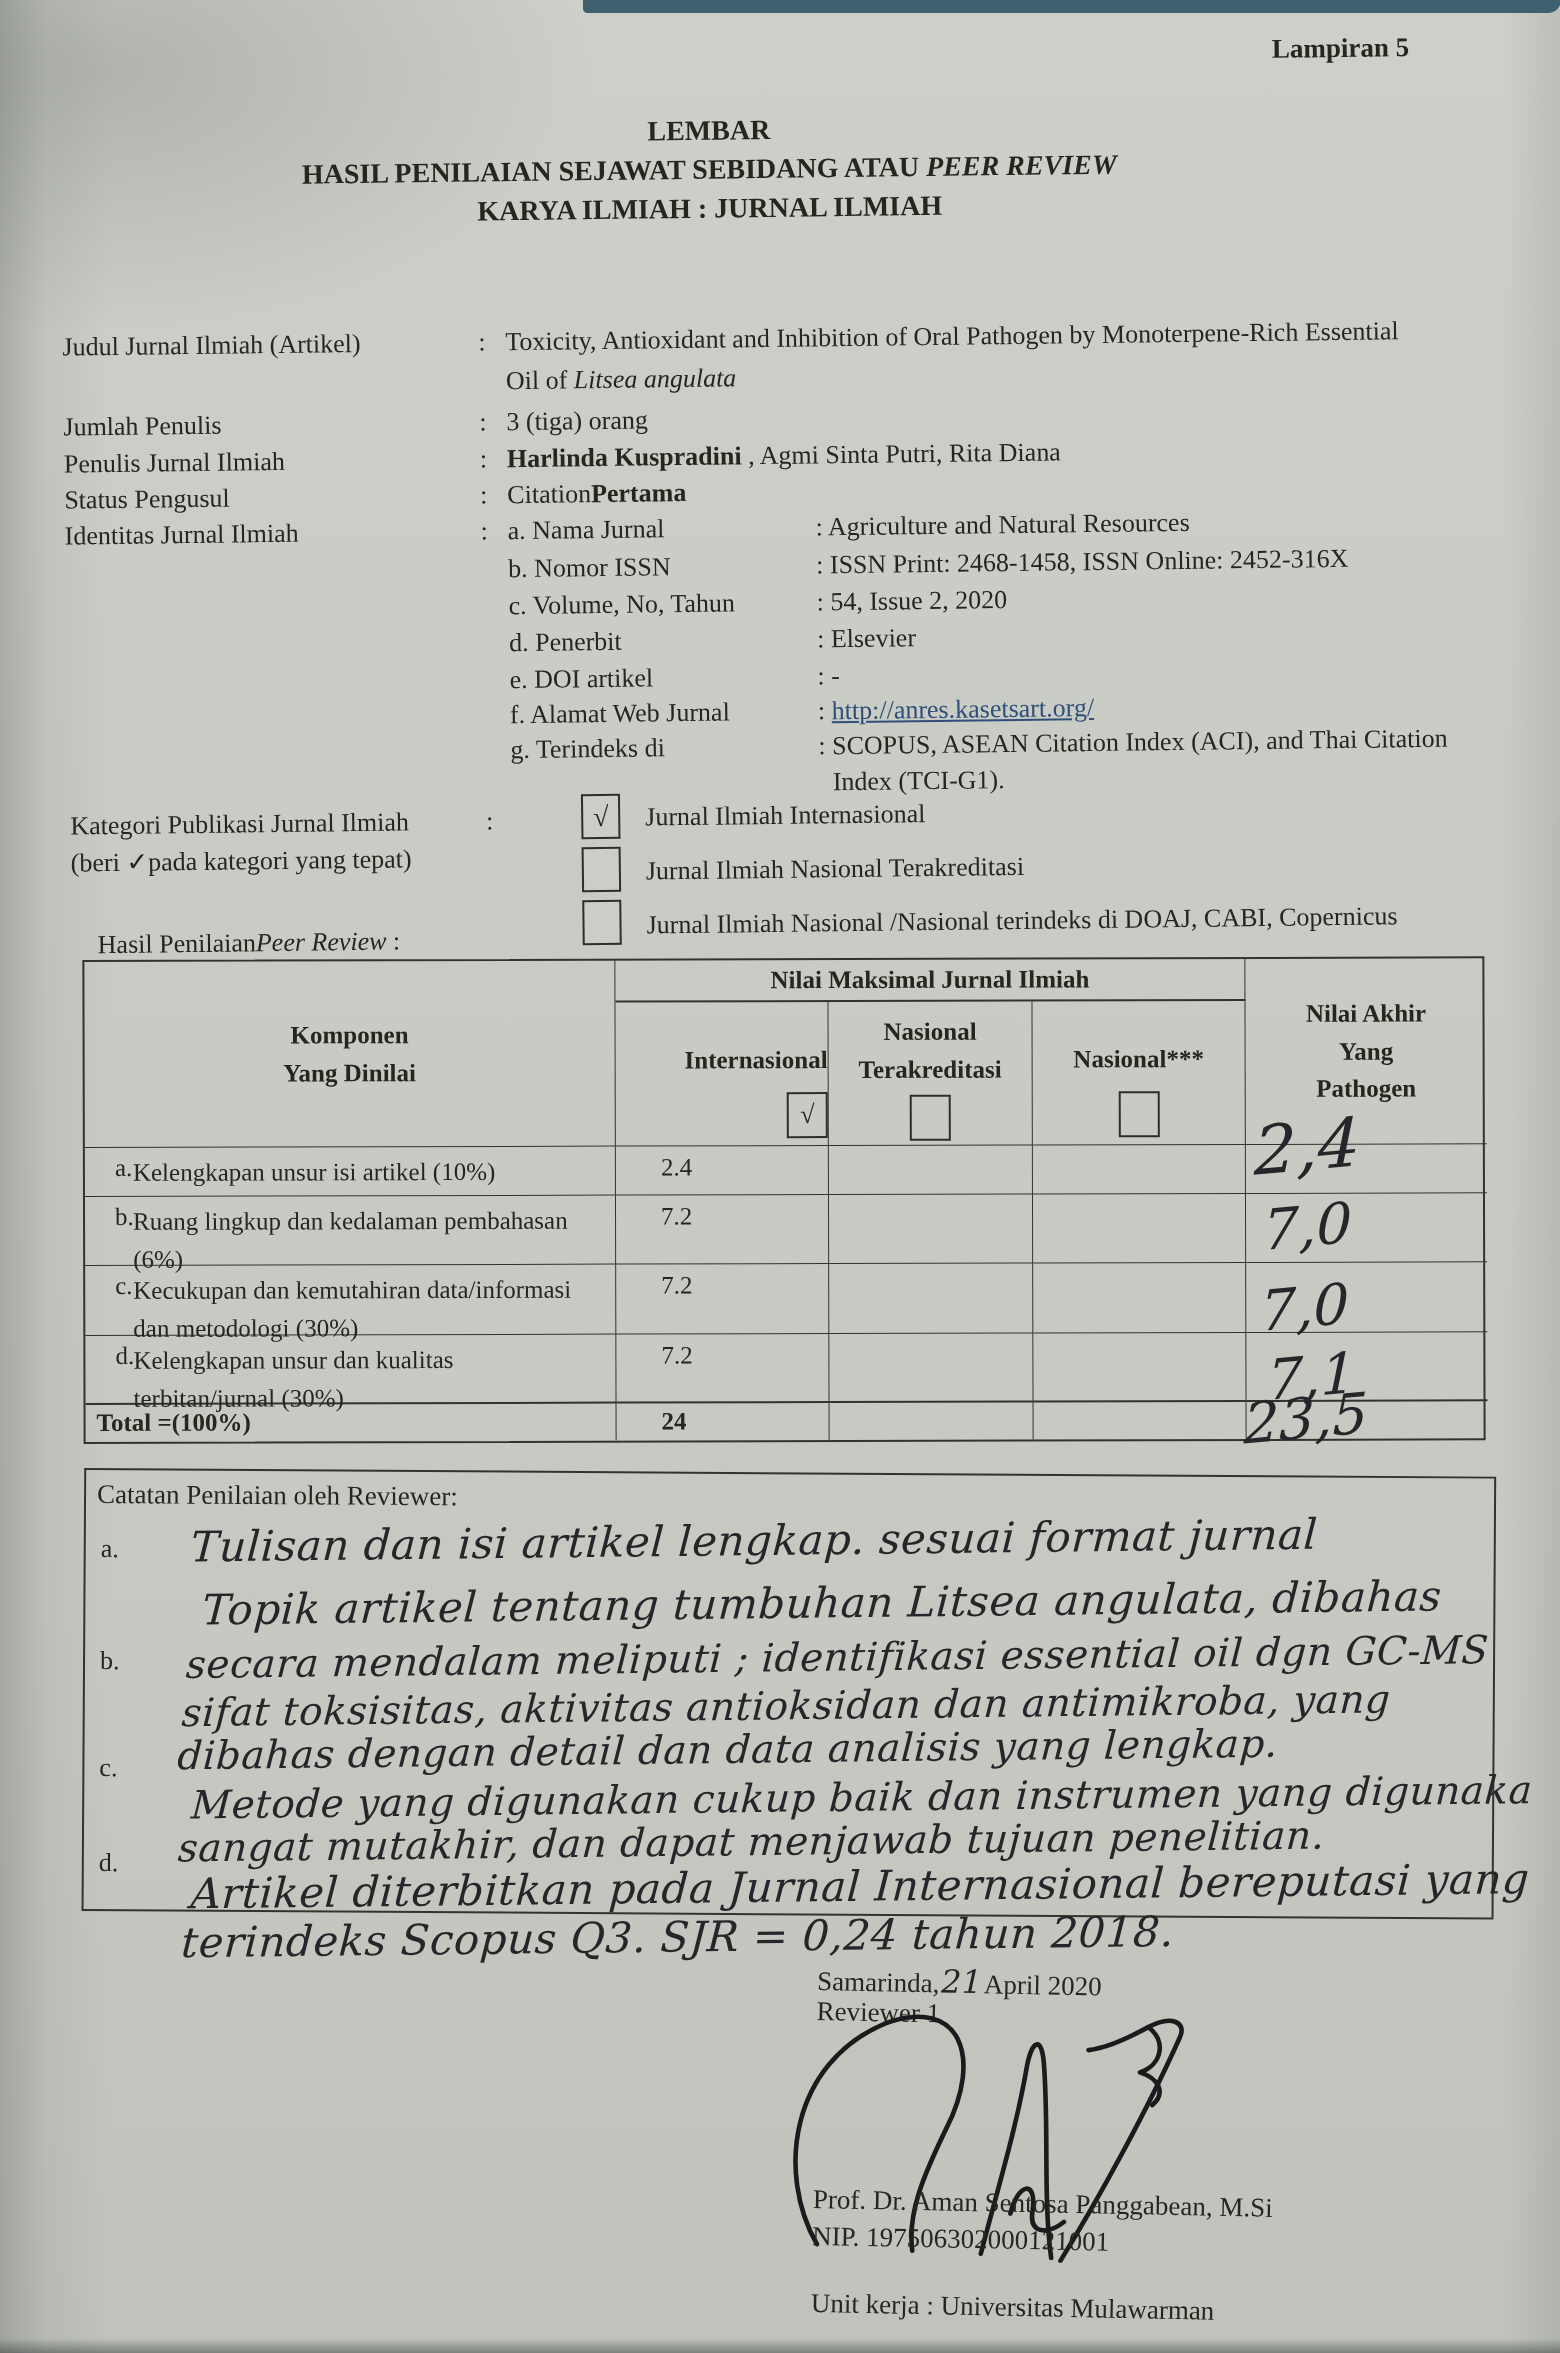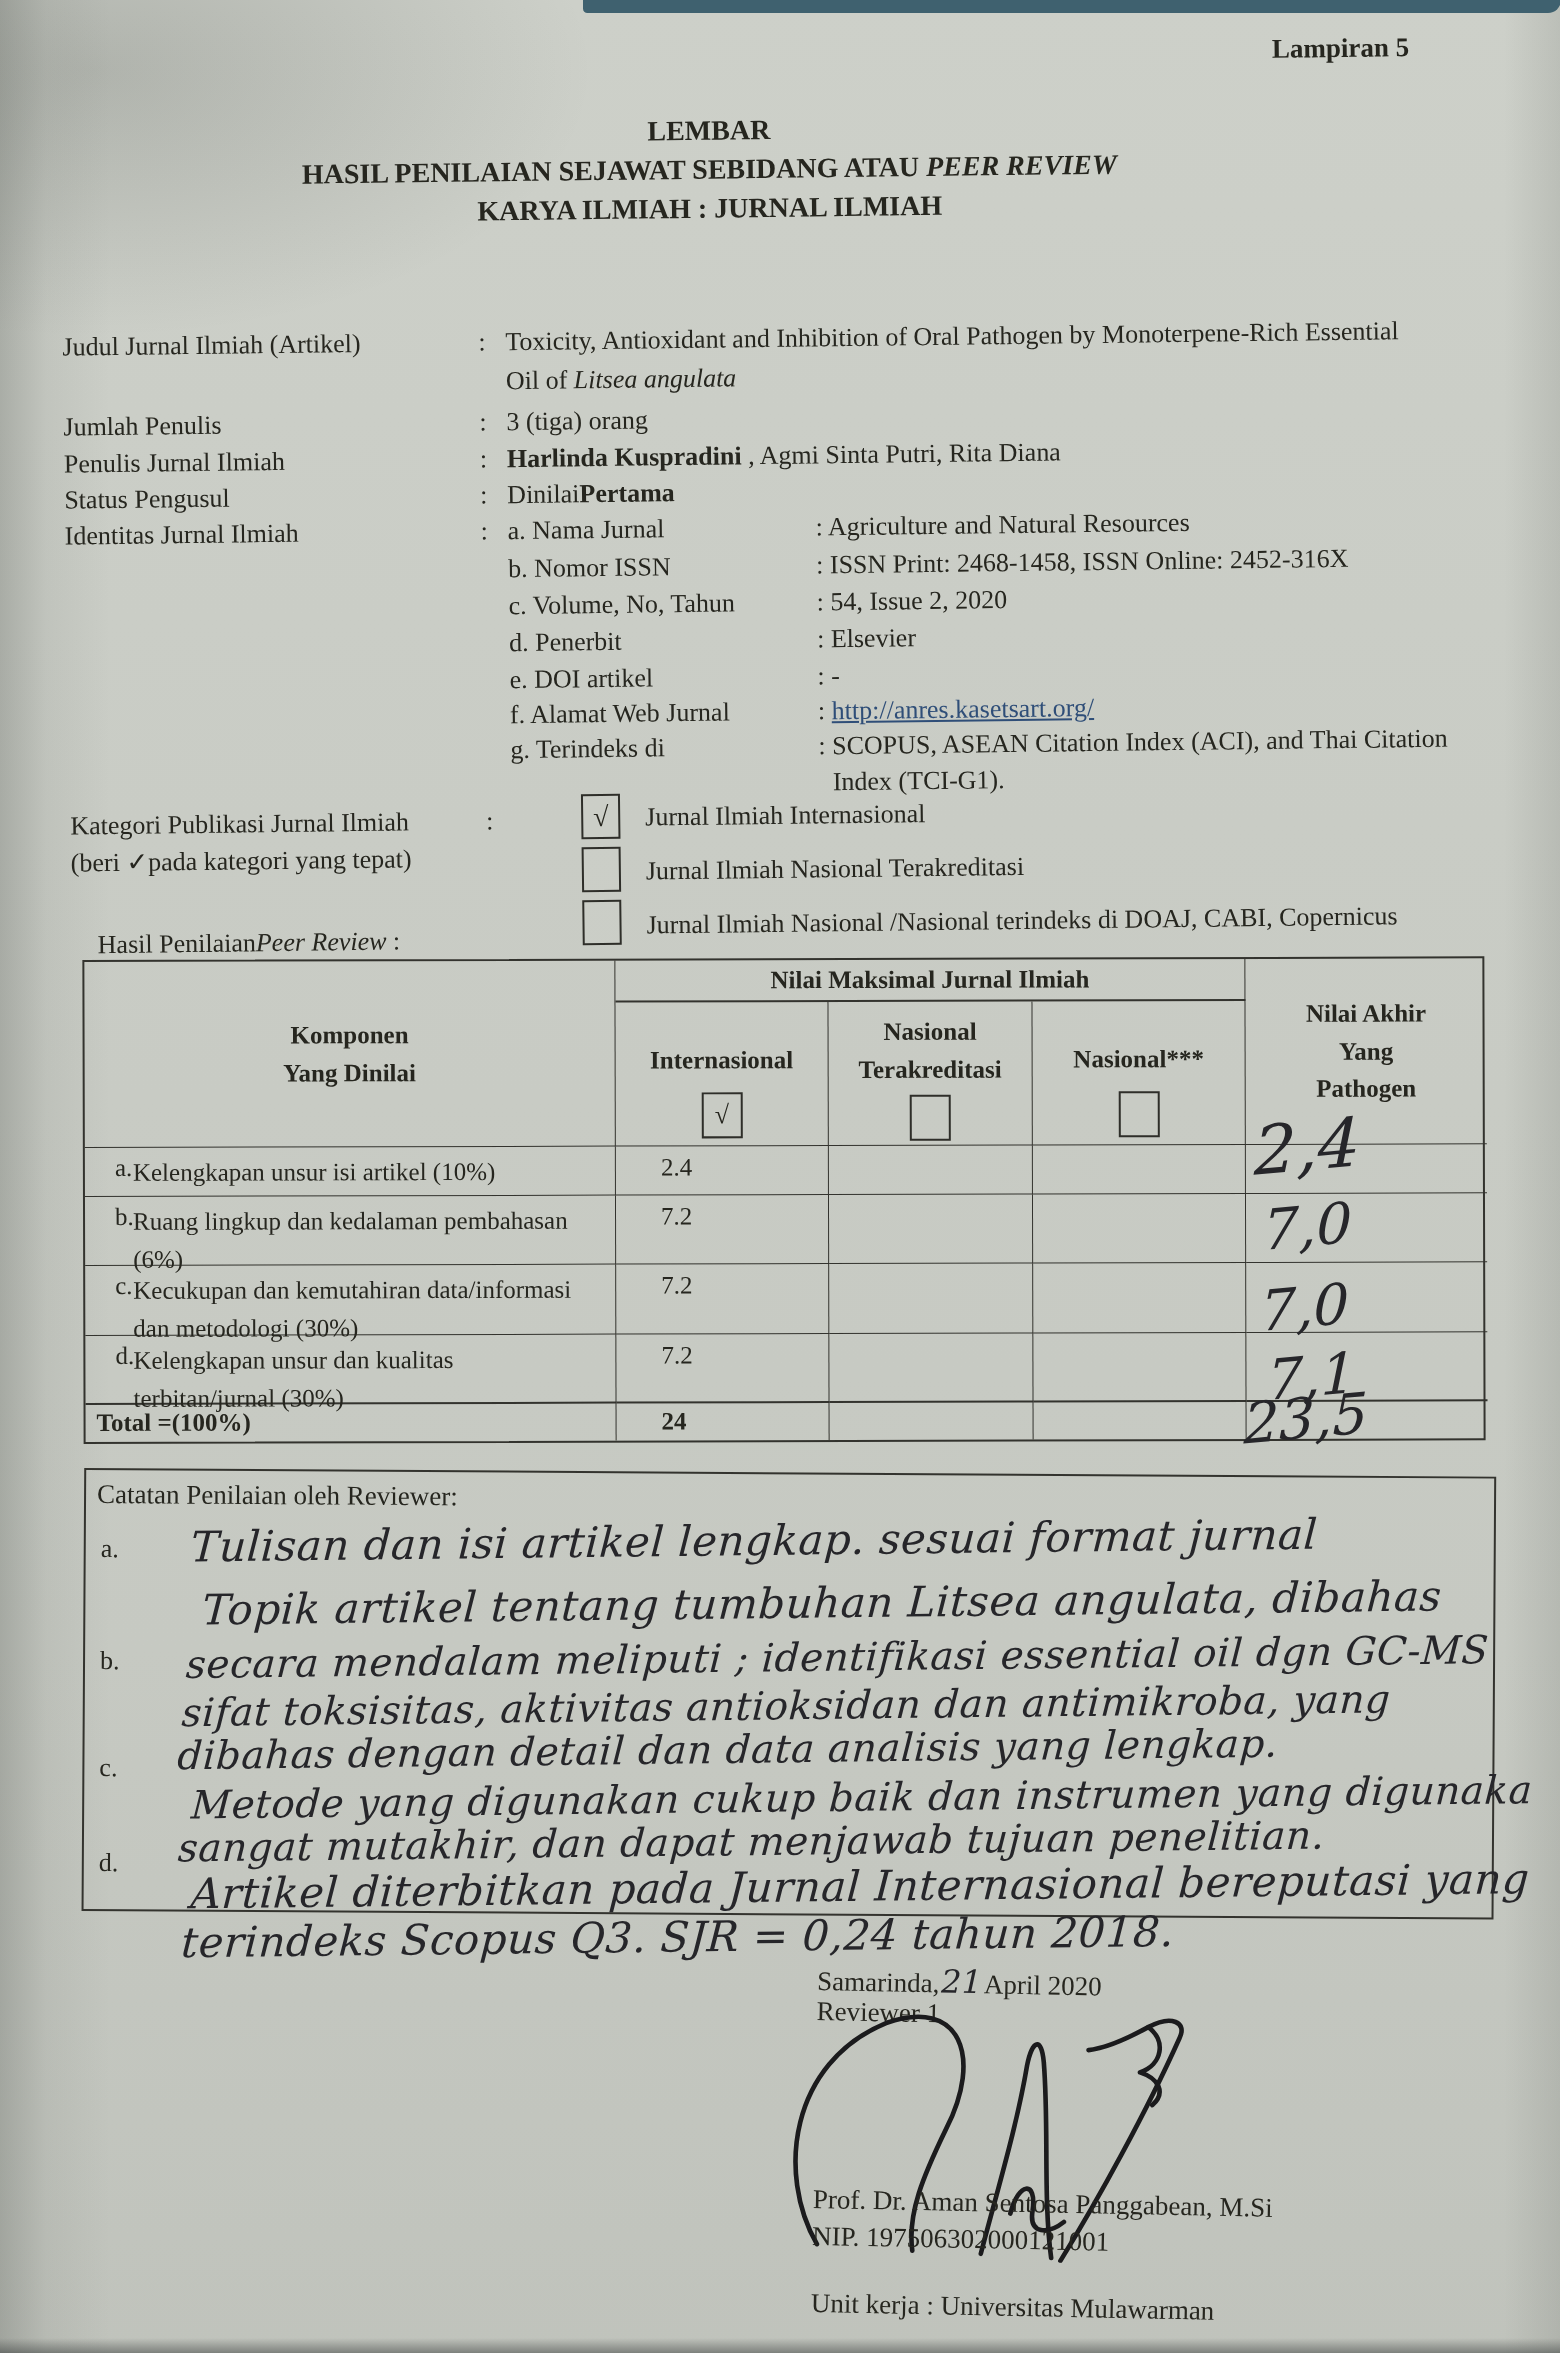--- a/index.html
+++ b/index.html
@@ -98,21 +98,21 @@
 
   <div class="abs printed" style="left:65px;top:447px;width:1447px;">
     <span class="label-col">Penulis Jurnal Ilmiah</span>
     <span style="position:absolute;left:416px;">:</span>
     <span style="position:absolute;left:443px;"><span class="b">Harlinda Kuspradini</span><span> , Agmi Sinta Putri, Rita Diana</span></span>
   </div>
 
   <div class="abs printed" style="left:65px;top:483px;width:1447px;">
     <span class="label-col">Status Pengusul</span>
     <span style="position:absolute;left:416px;">:</span>
-    <span style="position:absolute;left:443px;"><span>Dinilai</span><span class="b">Pertama</span></span>
+    <span style="position:absolute;left:443px;"><span>Citation</span><span class="b">Pertama</span></span>
   </div>
 
   <div class="abs printed" style="left:65px;top:519px;">
     <span class="label-col">Identitas Jurnal Ilmiah</span>
     <span style="position:absolute;left:416px;">:</span>
   </div>
 
   <div class="abs printed" style="left:508px;top:519px;"><span class="label-col" style="width:308px;">a. Nama Jurnal</span><span>: Agriculture and Natural Resources</span></div>
   <div class="abs printed" style="left:508px;top:557px;"><span class="label-col" style="width:308px;">b. Nomor ISSN</span><span>: ISSN Print: 2468-1458, ISSN Online: 2452-316X</span></div>
   <div class="abs printed" style="left:508px;top:594px;"><span class="label-col" style="width:308px;">c. Volume, No, Tahun</span><span>: 54, Issue 2, 2020</span></div>
@@ -149,21 +149,21 @@
     <div class="cell chead" style="grid-column:1;grid-row:1/3;">
       <span>Komponen</span>
       <span>Yang Dinilai</span>
     </div>
     <div class="cell chead hb" style="grid-column:2/5;grid-row:1;">Nilai Maksimal Jurnal Ilmiah</div>
     <div class="cell chead last" style="grid-column:5;grid-row:1/3;">
       <span>Nilai Akhir</span>
       <span>Yang</span>
       <span>Pathogen</span>
     </div>
-    <div class="cell chead" style="grid-column:2;grid-row:2;justify-content:flex-start;padding-top:39px;">
+    <div class="cell chead" style="grid-column:2;grid-row:2;justify-content:flex-start;padding-top:39px;align-items:flex-end;">
       <span>Internasional</span>
       <span class="tcb">
           <span>√</span>
         </span>
     </div>
     <div class="cell chead" style="grid-column:4;grid-row:2;justify-content:flex-start;padding-top:39px;">
       <span>Nasional***</span>
       <span class="tcb">
           <span></span>
         </span>

